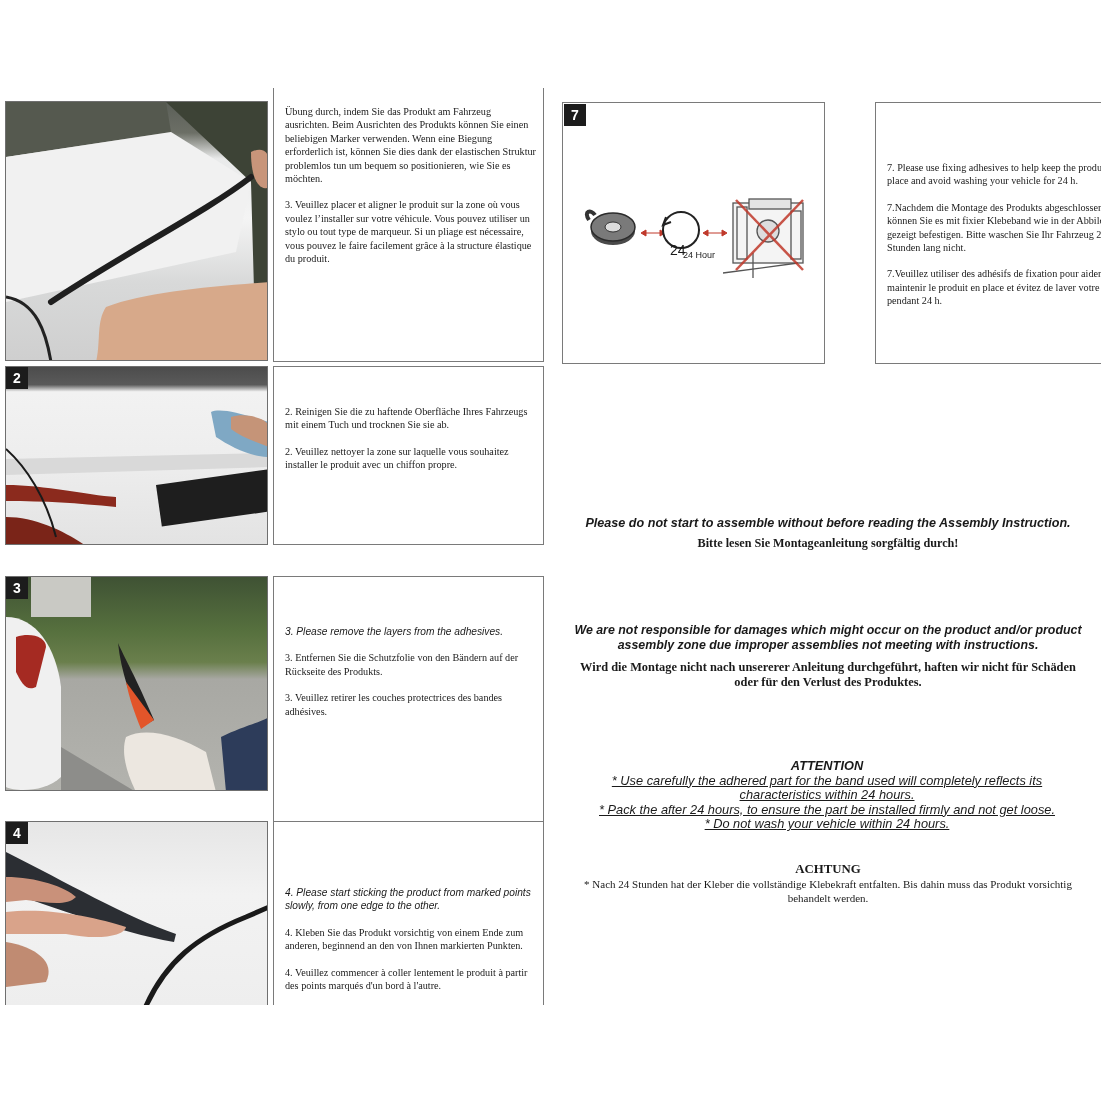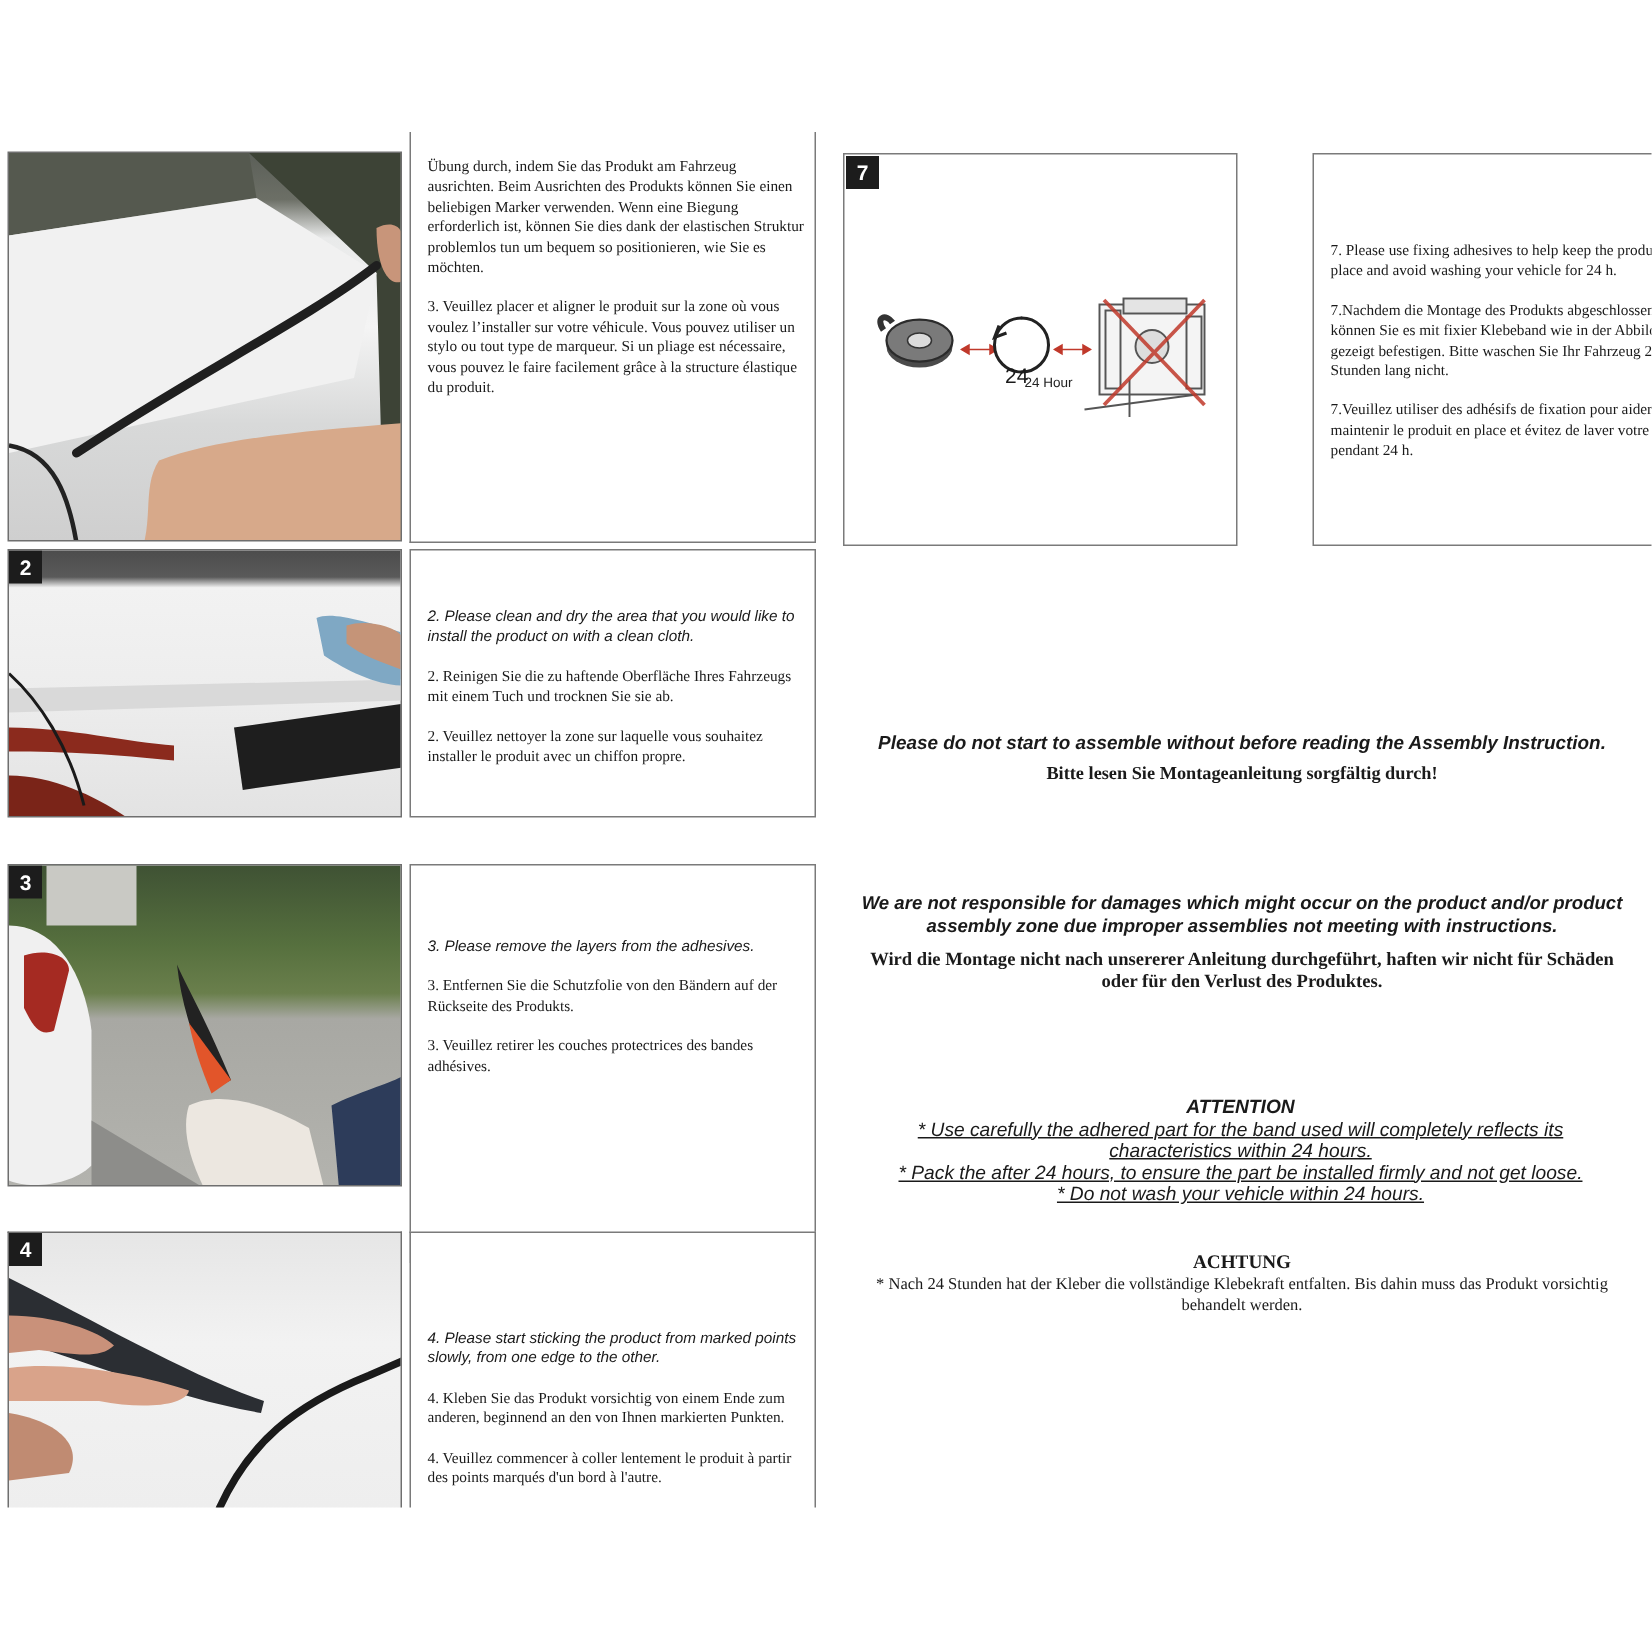--- a/index.html
+++ b/index.html
@@ -3,21 +3,21 @@
 <meta charset="utf-8">
 <style>
   html, body { margin:0; padding:0; background:#ffffff; }
   body { width:1101px; height:1101px; position:relative; overflow:hidden; font-family:"Liberation Serif", serif; color:#1a1a1a; }
   .panel { position:absolute; border:1px solid #7a7a7a; box-sizing:border-box; background:#fff; overflow:hidden; }
   .photo { position:absolute; box-sizing:border-box; border:1px solid #6f6f6f; overflow:hidden; }
   .step-badge { position:absolute; left:0; top:0; width:22px; height:22px; background:#1c1c1c; color:#fff; font-family:"Liberation Sans", sans-serif; font-weight:bold; font-size:14px; line-height:22px; text-align:center; z-index:5; }
   .txt { position:absolute; font-size:10.2px; line-height:13.4px; }
   .txt p { margin:0 0 13px 0; }
   .txt p.en { font-family:"Liberation Sans", sans-serif; font-style:italic; font-size:10.2px; }
-  .center-block { position:absolute; left:555px; width:546px; text-align:center; }
+  .center-block { position:absolute; left:555px; width:546px; text-align:center;margin-top:28px; }
   .sans-bi { font-family:"Liberation Sans", sans-serif; font-weight:bold; font-style:italic; }
   .serif-b { font-family:"Liberation Serif", serif; font-weight:bold; }
   .sans-i { font-family:"Liberation Sans", sans-serif; font-style:italic;text-decoration:underline; }
 </style>
 </head>
 <body>
 
 <div class="photo" style="left:5px; top:101px; width:263px; height:260px; background:linear-gradient(180deg,#5b5f58 0%,#6c6f66 12%,#e9eaea 22%,#f4f4f4 45%,#d8d9d9 70%,#cfcfcf 100%);">
   <svg width="263" height="260" viewBox="0 0 263 260">
     <path d="M0,0 L160,0 L165,30 L0,55 Z" fill="#55594f"></path>
@@ -97,21 +97,20 @@
     <path d="M0,118 C40,118 80,128 110,130 L110,140 C70,136 40,134 0,134 Z" fill="#8b2a1d"></path>
     <path d="M0,150 C30,150 60,165 80,179 L0,179 Z" fill="#7a2418"></path>
     <rect x="150" y="118" width="113" height="42" fill="#1e1e1e" transform="rotate(-8 150 118)"></rect>
     <path d="M0,82 C20,100 40,130 50,170" stroke="#1a1a1a" stroke-width="2" fill="none"></path>
     <path d="M205,45 C215,40 240,48 263,55 L263,90 C245,90 225,80 210,70 Z" fill="#7fa8c4"></path>
     <path d="M225,50 C240,45 263,52 263,60 L263,80 C250,75 235,70 225,62 Z" fill="#c59478"></path>
   </svg>
 </div>
 <div class="panel" style="left:273px; top:366px; width:271px; height:179px;">
   <div class="txt" style="left:11px; top:38px; width:252px;">
-    <p class="en">2. Please clean and dry the area that you would like to install the product on with a clean cloth.</p>
     <p>2. Reinigen Sie die zu haftende Oberfläche Ihres Fahrzeugs mit einem Tuch und trocknen Sie sie ab.</p>
     <p>2. Veuillez nettoyer la zone sur laquelle vous souhaitez installer le produit avec un chiffon propre.</p>
   </div>
 </div>
 
 <div class="center-block" style="top:487px;">
   <div class="sans-bi" style="font-size:12.6px; line-height:16px;">Please do not start to assemble without before reading the Assembly Instruction.</div>
   <div class="serif-b" style="font-size:12.2px; line-height:16px; margin-top:4px;">Bitte lesen Sie Montageanleitung sorgfältig durch!</div>
 </div>
 

